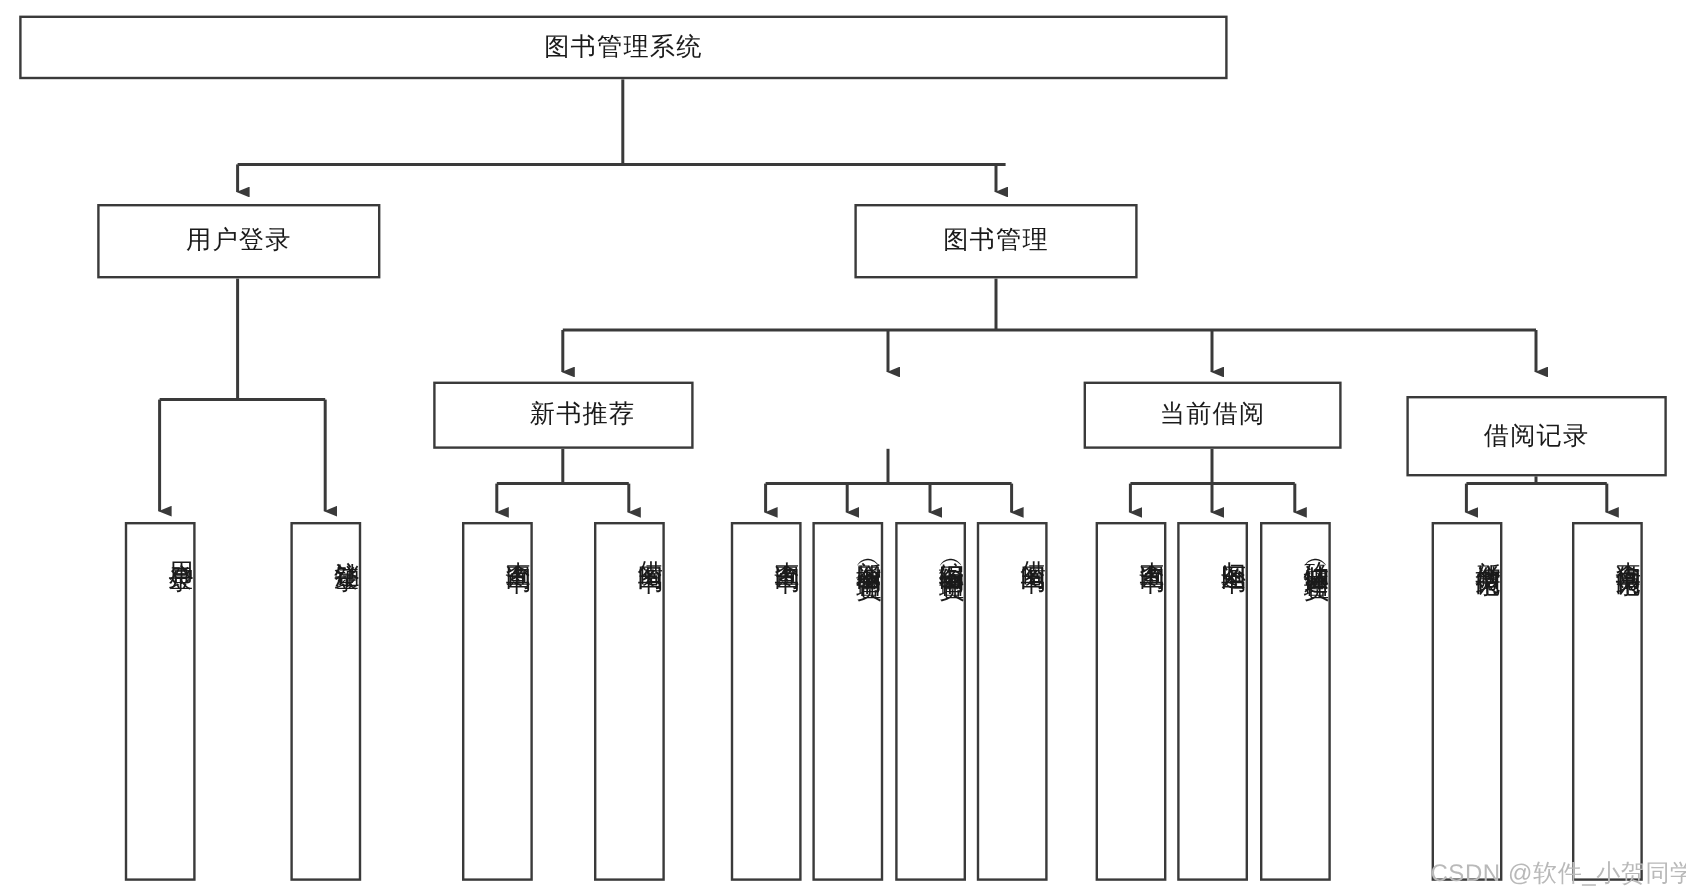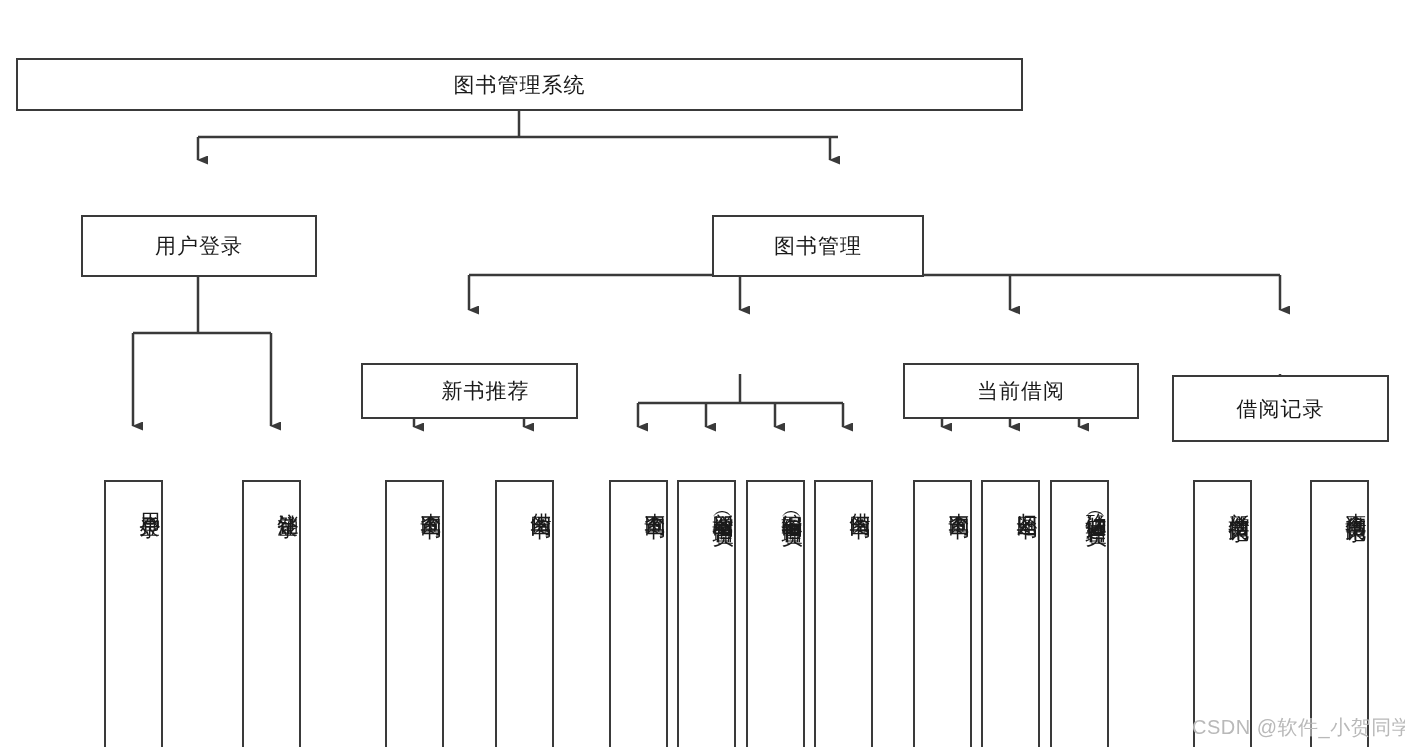--- a/index.html
+++ b/index.html
@@ -25,21 +25,20 @@
   .node {
     position: absolute;
     box-sizing: border-box;
     border: 2.5px solid #3a3a3a;
     background: #ffffff;
     display: flex;
     align-items: center;
     justify-content: center;
     color: #1a1a1a;
     z-index: 3;
-    margin-top: 45px;
   }
   .node.h {
     font-size: 21px;
     letter-spacing: 1px;
     line-height: 1.2;
   }
   .node.v {
     font-size: 21px;
     letter-spacing: 2px;
     writing-mode: vertical-rl;
@@ -120,28 +119,28 @@
     </g>
   </svg>
 
   <div class="node h" style="left:16px; top:13px; width:1007px; height:53px;">
     <span>图书管理系统</span>
   </div>
 
   <div class="node h" style="left:81px; top:170px; width:236px; height:62px;">
     <span>用户登录</span>
   </div>
-  <div class="node h" style="left:712px; top:170px; width:212px; height:62px;text-align:right;">
+  <div class="node h" style="left:712px; top:170px; width:236px; height:62px;text-align:right;">
     <span>图书管理</span>
   </div>
 
   <div class="node h" style="left:361px; top:318px; width:217px; height:56px;padding-left:32px;">
     <span>新书推荐</span>
   </div>
-  <div class="node h" style="left:903px; top:318px; width:236px; height:56px;">
+  <div class="node h" style="left:903px; top:318px; width:215px; height:56px;font-family:Liberation Serif, serif;">
     <span>当前借阅</span>
   </div>
   <div class="node h" style="left:1172px; top:330px; width:217px; height:67px;">
     <span>借阅记录</span>
   </div>
 
   <div class="node v" style="left:104px; top:435px; width:59px; height:299px;">
     <span class="vtext">用户登录</span>
   </div>
   <div class="node v" style="left:242px; top:435px; width:59px; height:299px;">

